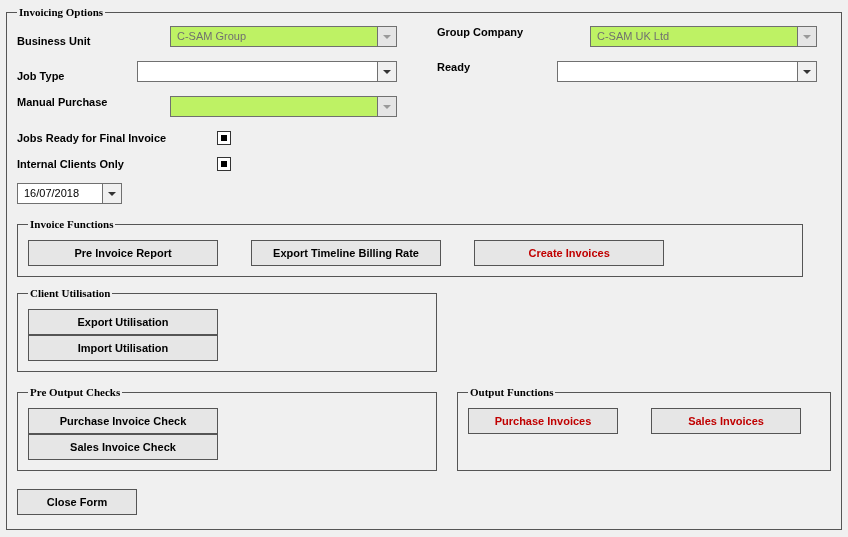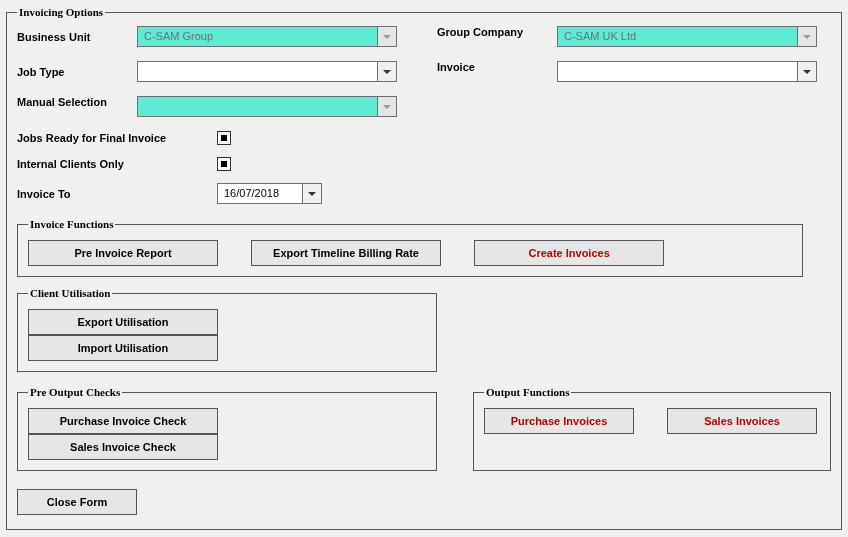--- a/index.html
+++ b/index.html
@@ -26,35 +26,35 @@
     font-size: 11px;
     font-weight: bold;
     padding: 0 2px;
     font-family: Liberation Serif, serif;
   }
   .row {
     display: flex;
     align-items: center;
     margin-bottom: 14px;
   }
-  .col-left { width: 420px; display: flex; align-items: center; }
+  .col-left { width: 420px; display: flex; align-items: flex-end; }
   .col-right { width: 380px; display: flex; align-items: flex-start; }
   label.field-label {
     display: inline-block;
     width: 120px;
     font-weight: bold;
     font-size: 11px;
   }
   .combo {
     display: flex;
     align-items: stretch;
     width: 260px;
     height: 21px;
   }
-  .combo.disabled .combo-text { background: #5eead4; color: #707070; }
+  .combo.disabled .combo-text { background: #bef264; color: #707070; margin-left: 33px; }
   .combo.disabled .combo-btn { background: #e5e5e5; }
   .combo-text {
     flex: 1;
     border: 1px solid #707070;
     border-right: none;
     background: #fff;
     padding: 0 6px;
     line-height: 19px;
     font-size: 11px;
     height: 21px;
@@ -116,21 +116,21 @@
     background: #e6e6e6;
     font-size: 11px;
     font-weight: bold;
     cursor: pointer;
     margin-right: 30px;
     padding: 0 4px;
   }
   .btn.w-med { width: 190px; }
   .btn.w-narrow { width: 150px; }
   .btn.red { color: #c00000; }
-  .sections-row { display:flex; gap:36px; margin-top:10px; }
+  .sections-row { display:flex; gap:20px; margin-top:10px; }
   .close-row { margin-top: 18px; }
 </style>
 </head>
 <body>
 
 <fieldset class="main">
   <legend>Invoicing Options</legend>
 
   <div class="row">
     <div class="col-left">
@@ -157,33 +157,33 @@
     <div class="col-left">
       <label class="field-label">Job Type</label>
       <div class="combo">
         <div class="combo-text"></div>
         <div class="combo-btn">
             <span class="chev"></span>
           </div>
       </div>
     </div>
     <div class="col-right">
-      <label class="field-label">Invoice</label>
+      <label class="field-label">Ready</label>
       <div class="combo">
         <div class="combo-text"></div>
         <div class="combo-btn">
             <span class="chev"></span>
           </div>
       </div>
     </div>
   </div>
 
   <div class="row">
     <div class="col-right">
-      <label class="field-label">Manual Selection</label>
+      <label class="field-label">Manual Purchase</label>
       <div class="combo disabled">
         <div class="combo-text"></div>
         <div class="combo-btn">
             <span class="chev"></span>
           </div>
       </div>
     </div>
   </div>
 
   <div class="check-row">
@@ -194,21 +194,20 @@
   </div>
   <div class="check-row">
     <label class="field-label">Internal Clients Only</label>
     <div class="checkbox">
         <div class="mark"></div>
       </div>
   </div>
 
   <div class="row">
     <div class="col-left">
-      <label class="field-label" style="width:200px">Invoice To</label>
       <div class="date-field">
         <div class="date-text">16/07/2018</div>
         <div class="combo-btn">
             <span class="chev"></span>
           </div>
       </div>
     </div>
   </div>
 
   <fieldset class="inner-group" style="width:786px">

